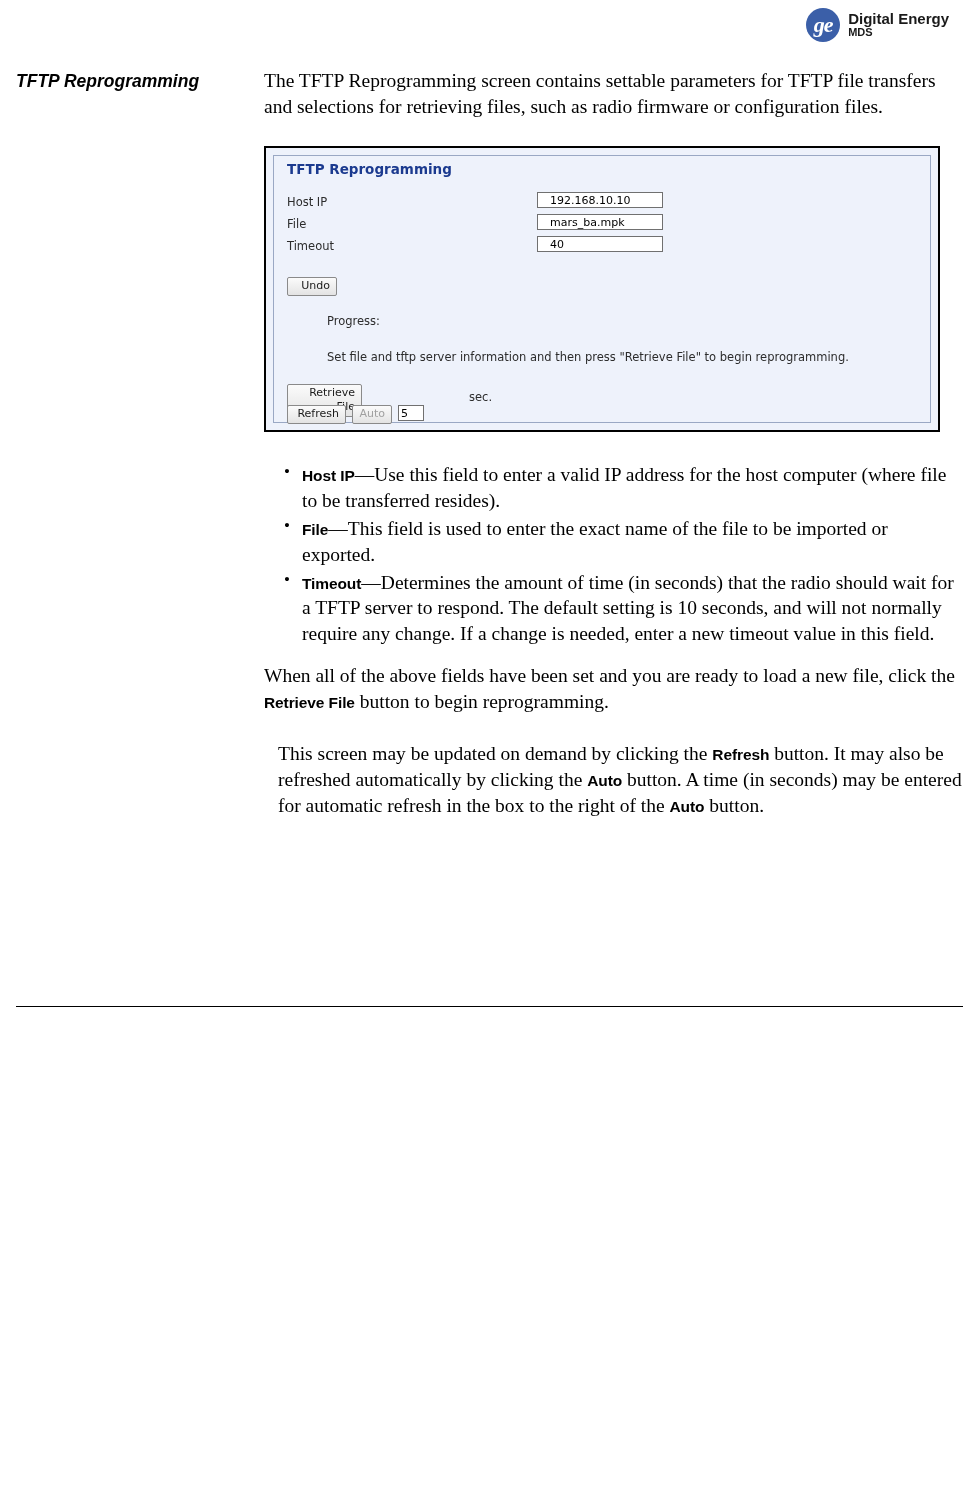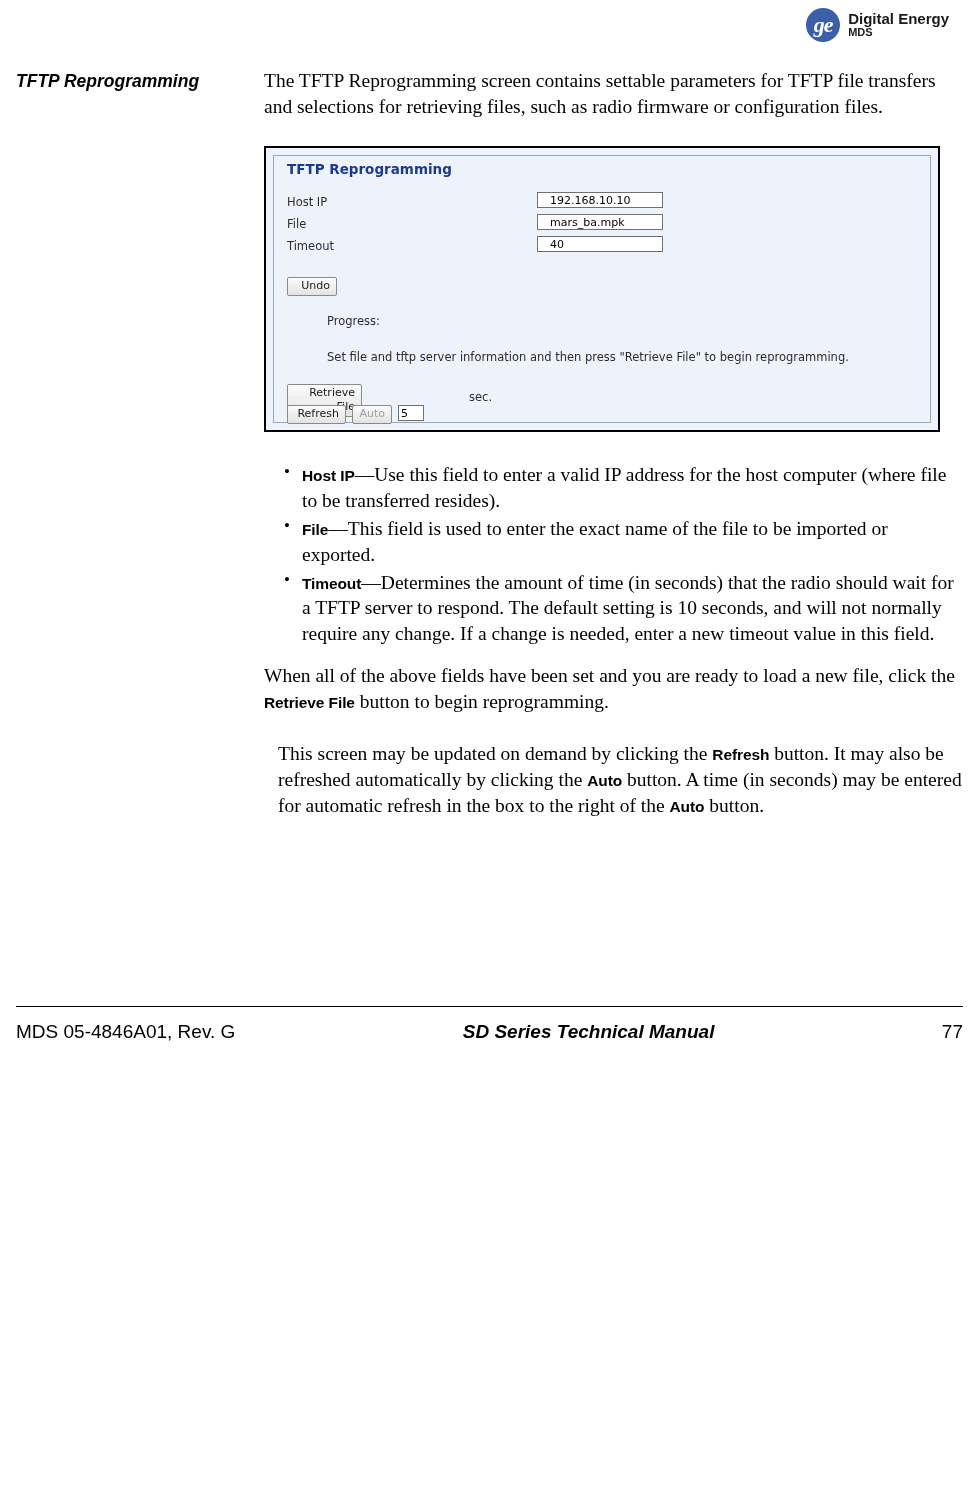--- a/index.html
+++ b/index.html
@@ -288,19 +288,14 @@
       <li><span class="mono-bold">Timeout</span><span>—Determines the amount of time (in seconds) that the radio should wait for a TFTP server to respond. The default setting is 10 seconds, and will not normally require any change. If a change is needed, enter a new timeout value in this field.</span></li>
     </ul>
 
     <p class="para" style="margin-top:16px;"><span>When all of the above fields have been set and you are ready to load a new file, click the </span><span class="mono-bold">Retrieve File</span><span> button to begin reprogramming.</span></p>
 
     <p class="para" style="margin-top:26px;"><span>This screen may be updated on demand by clicking the </span><span class="mono-bold">Refresh</span><span> button. It may also be refreshed automatically by clicking the </span><span class="mono-bold">Auto</span><span> button. A time (in seconds) may be entered for automatic refresh in the box to the right of the </span><span class="mono-bold">Auto</span><span> button.</span></p>
 
   </div>
 
   <div class="footer-rule"></div>
-  <div class="footer">
-    <div class="left">MDS 05-4846A01, Rev. G</div>
-    <div class="center">SD Series Technical Manual</div>
-    <div class="right">77</div>
-  </div>
 
 </div>
 
 </body></html>

